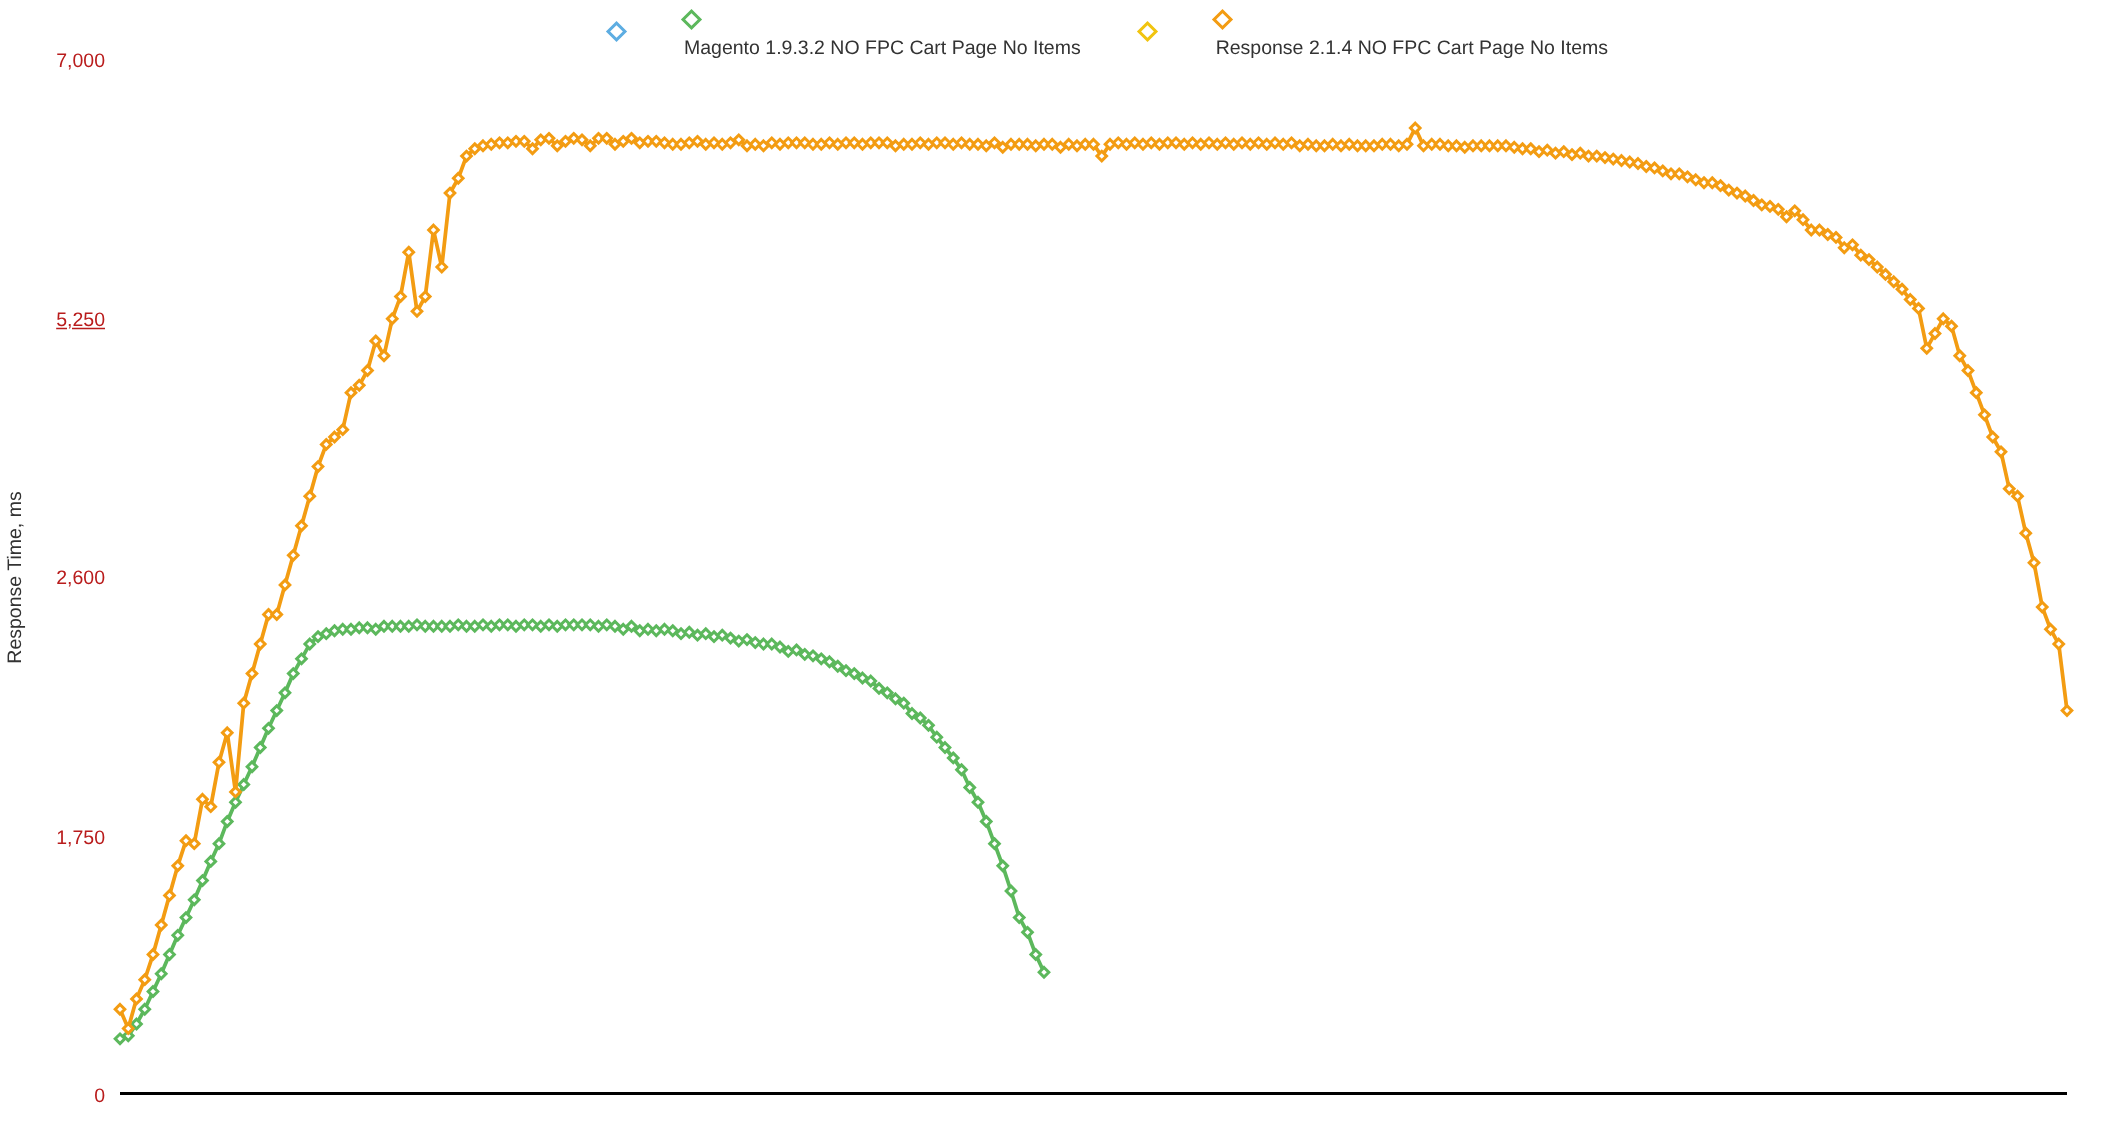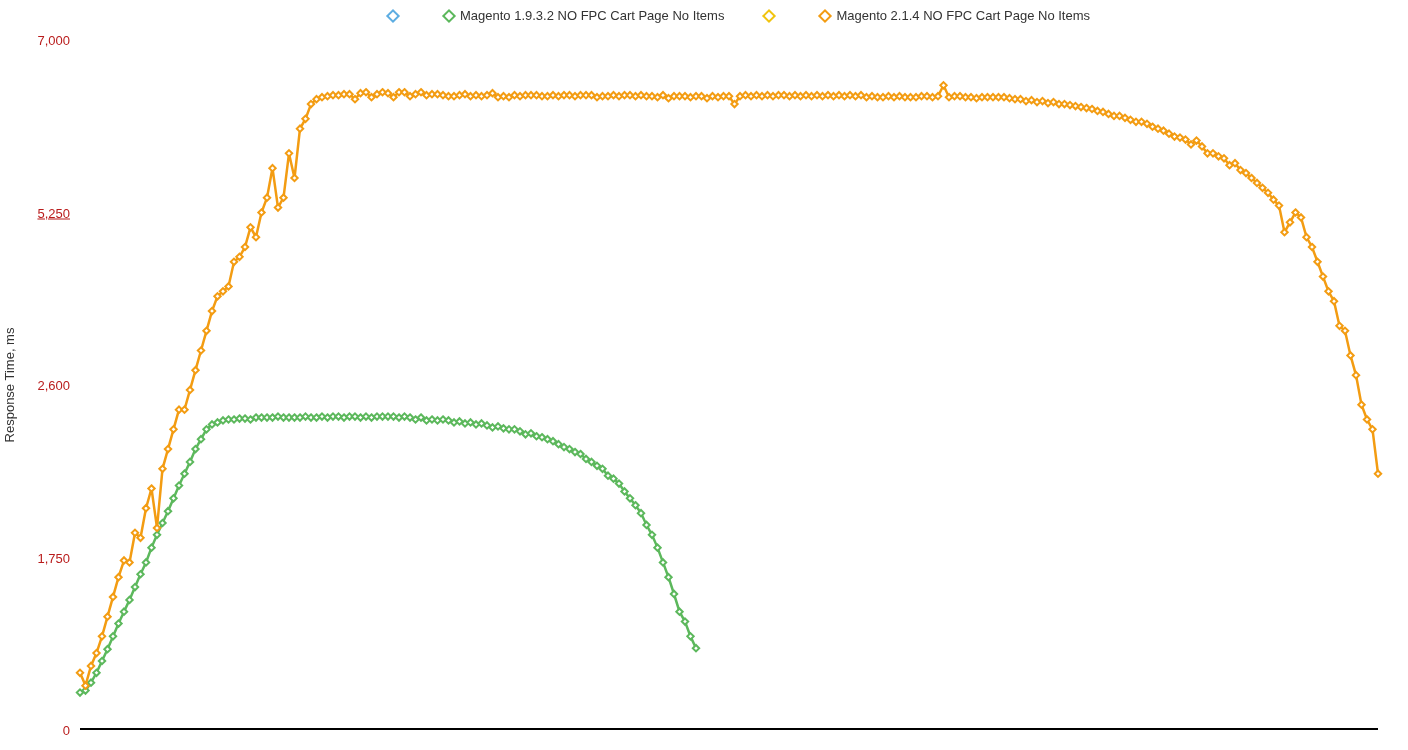--- a/index.html
+++ b/index.html
@@ -1,19 +1,19 @@
 <!DOCTYPE html>
 <html><head>
   <meta charset="utf-8">
   <style>
     * { margin: 0; padding: 0; box-sizing: border-box; }
     body { font-family: Arial, Helvetica, sans-serif; background: #fff; width: 1408px; height: 750px; position: relative; }
     .chart-container { position: absolute; top: 0; left: 0; width: 1408px; height: 750px; }
     .legend { position: absolute; top: 8px; left: 90px; right: 20px; display: flex; gap: 40px; font-size: 13px; color: #333; align-items: center; justify-content: center; }
-    .legend-item { display: flex; align-items: center; gap: 6px; white-space: nowrap; }
+    .legend-item { display: flex; gap: 6px; white-space: nowrap; flex-direction: column; }
     .legend-marker { width: 10px; height: 10px; display: inline-block; transform: rotate(45deg); border: 2px solid; background: transparent; }
     .plot-area { position: absolute; top: 40px; left: 80px; right: 30px; bottom: 20px; }
     .y-axis { position: absolute; top: 40px; left: 0; bottom: 20px; width: 80px; }
     .y-tick { position: absolute; right: 10px; font-size: 13px; color: #b91c1c; text-align: right; width: 60px; transform: translateY(-50%); }
     .y-label { position: absolute; left: 0; top: 50%; transform: translateX(-42%) translateY(-50%) rotate(-90deg); font-size: 13px; color: #333; white-space: nowrap; }
     .x-axis-line { position: absolute; left: 0; right: 0; bottom: 0; height: 2px; background: #000; }
     svg.chart-svg { position: absolute; top: 0; left: 0; width: 100%; height: 100%; overflow: visible; }
     .series-line { fill: none; stroke-width: 2.5; }
     .series-point { stroke-width: 2; fill: #fff; }
   </style>
@@ -30,21 +30,21 @@
     <div class="legend-item">
       <span class="legend-marker" style="border-color:#5CB85C"></span>
       <span>Magento 1.9.3.2 NO FPC Cart Page No Items</span>
     </div>
     <div class="legend-item">
       <span class="legend-marker" style="border-color:#F1C40F"></span>
       <span></span>
     </div>
     <div class="legend-item">
       <span class="legend-marker" style="border-color:#F39C12"></span>
-      <span>Magento 2.1.4 NO FPC Cart Page No Items</span>
+      <span>Response 2.1.4 NO FPC Cart Page No Items</span>
     </div>
   </div>
 
   <div class="y-axis">
     <div class="y-label">Response Time, ms</div>
     <div id="y-ticks">
         <div class="y-tick" style="top: 100%;">0</div>
         <div class="y-tick" style="top: 75%;">1,750</div>
         <div class="y-tick" style="top: 50%;">2,600</div>
         <div class="y-tick" style="top: 25%; text-decoration: underline;">5,250</div>

